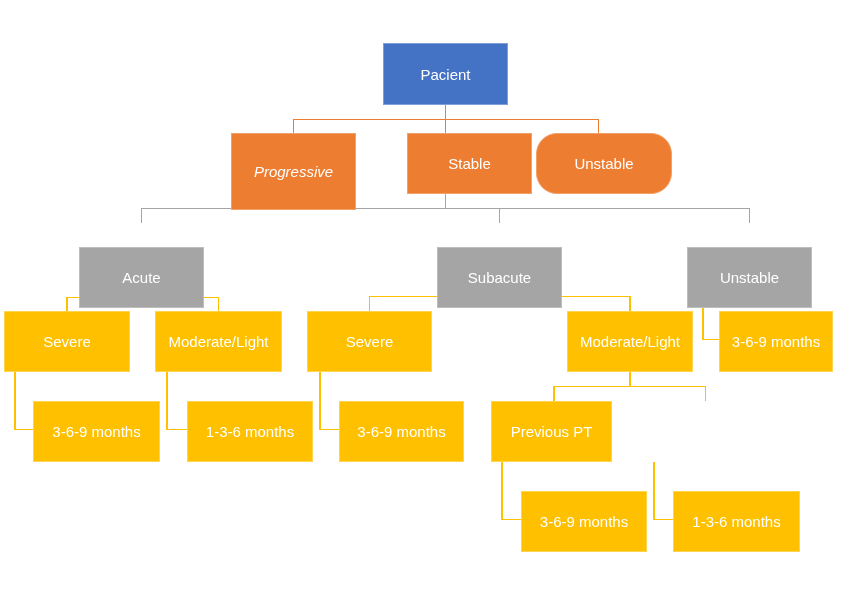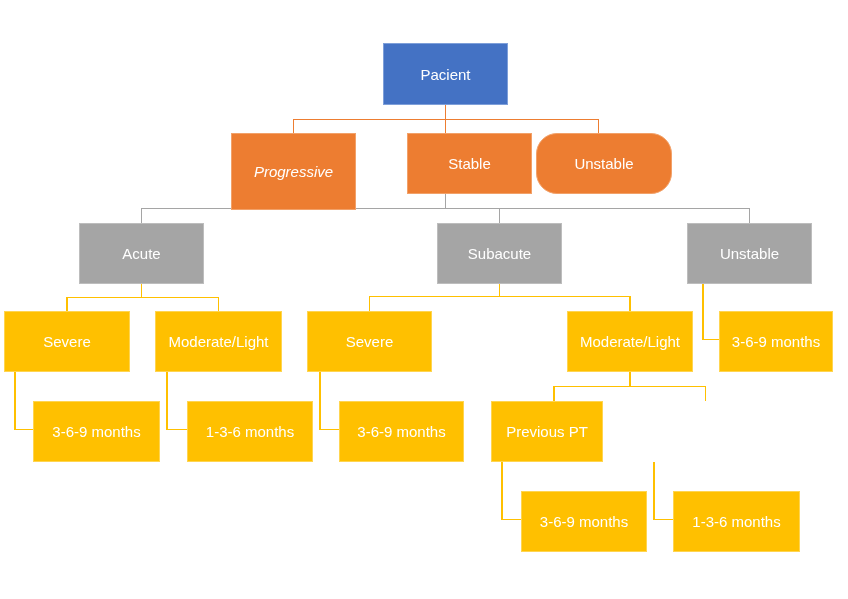--- a/index.html
+++ b/index.html
@@ -23,21 +23,21 @@
     justify-content: center;
     color: #ffffff;
     font-size: 15px;
     font-weight: 400;
     white-space: nowrap;
     text-align: center;
     border: 1px solid transparent;
   }
   .fill-blue   { background: #4472C4; border-color: #7e9fd9; }
   .fill-orange { background: #ED7D31; border-color: #f2a169; }
-  .fill-gray   { background: #A5A5A5; border-color: #bdbdbd; }
+  .fill-gray   { background: #A5A5A5; border-color: #bdbdbd; margin-top: 24px; }
   .fill-gold   { background: #FFC000; border-color: #ffd550; }
   .seg {
     position: absolute;
   }
 </style>
 </head>
 <body>
 
 <div class="canvas">
     <div class="seg" style="left: 444.8px; top: 105px; width: 1.4px; height: 14px; background: rgb(237, 125, 49);"></div>
@@ -82,16 +82,16 @@
     <div class="node fill-gray" style="left: 437px; top: 223px; width: 125px; height: 61px; text-align: center;">Subacute</div>
     <div class="node fill-gray" style="left: 687px; top: 223px; width: 125px; height: 61px;">Unstable</div>
     <div class="node fill-gold" style="left: 4px; top: 311px; width: 126px; height: 61px;">Severe</div>
     <div class="node fill-gold" style="left: 155px; top: 311px; width: 127px; height: 61px;">Moderate/Light</div>
     <div class="node fill-gold" style="left: 307px; top: 311px; width: 125px; height: 61px;">Severe</div>
     <div class="node fill-gold" style="left: 567px; top: 311px; width: 126px; height: 61px;">Moderate/Light</div>
     <div class="node fill-gold" style="left: 719px; top: 311px; width: 114px; height: 61px;">3-6-9 months</div>
     <div class="node fill-gold" style="left: 33px; top: 401px; width: 127px; height: 61px;">3-6-9 months</div>
     <div class="node fill-gold" style="left: 187px; top: 401px; width: 126px; height: 61px;">1-3-6 months</div>
     <div class="node fill-gold" style="left: 339px; top: 401px; width: 125px; height: 61px;">3-6-9 months</div>
-    <div class="node fill-gold" style="left: 491px; top: 401px; width: 112px; height: 61px;">Previous PT</div>
+    <div class="node fill-gold" style="left: 491px; top: 401px; width: 121px; height: 61px;">Previous PT</div>
     <div class="node fill-gold" style="left: 521px; top: 491px; width: 126px; height: 61px;">3-6-9 months</div>
     <div class="node fill-gold" style="left: 673px; top: 491px; width: 127px; height: 61px;">1-3-6 months</div>
   </div>
 
 </body></html>

